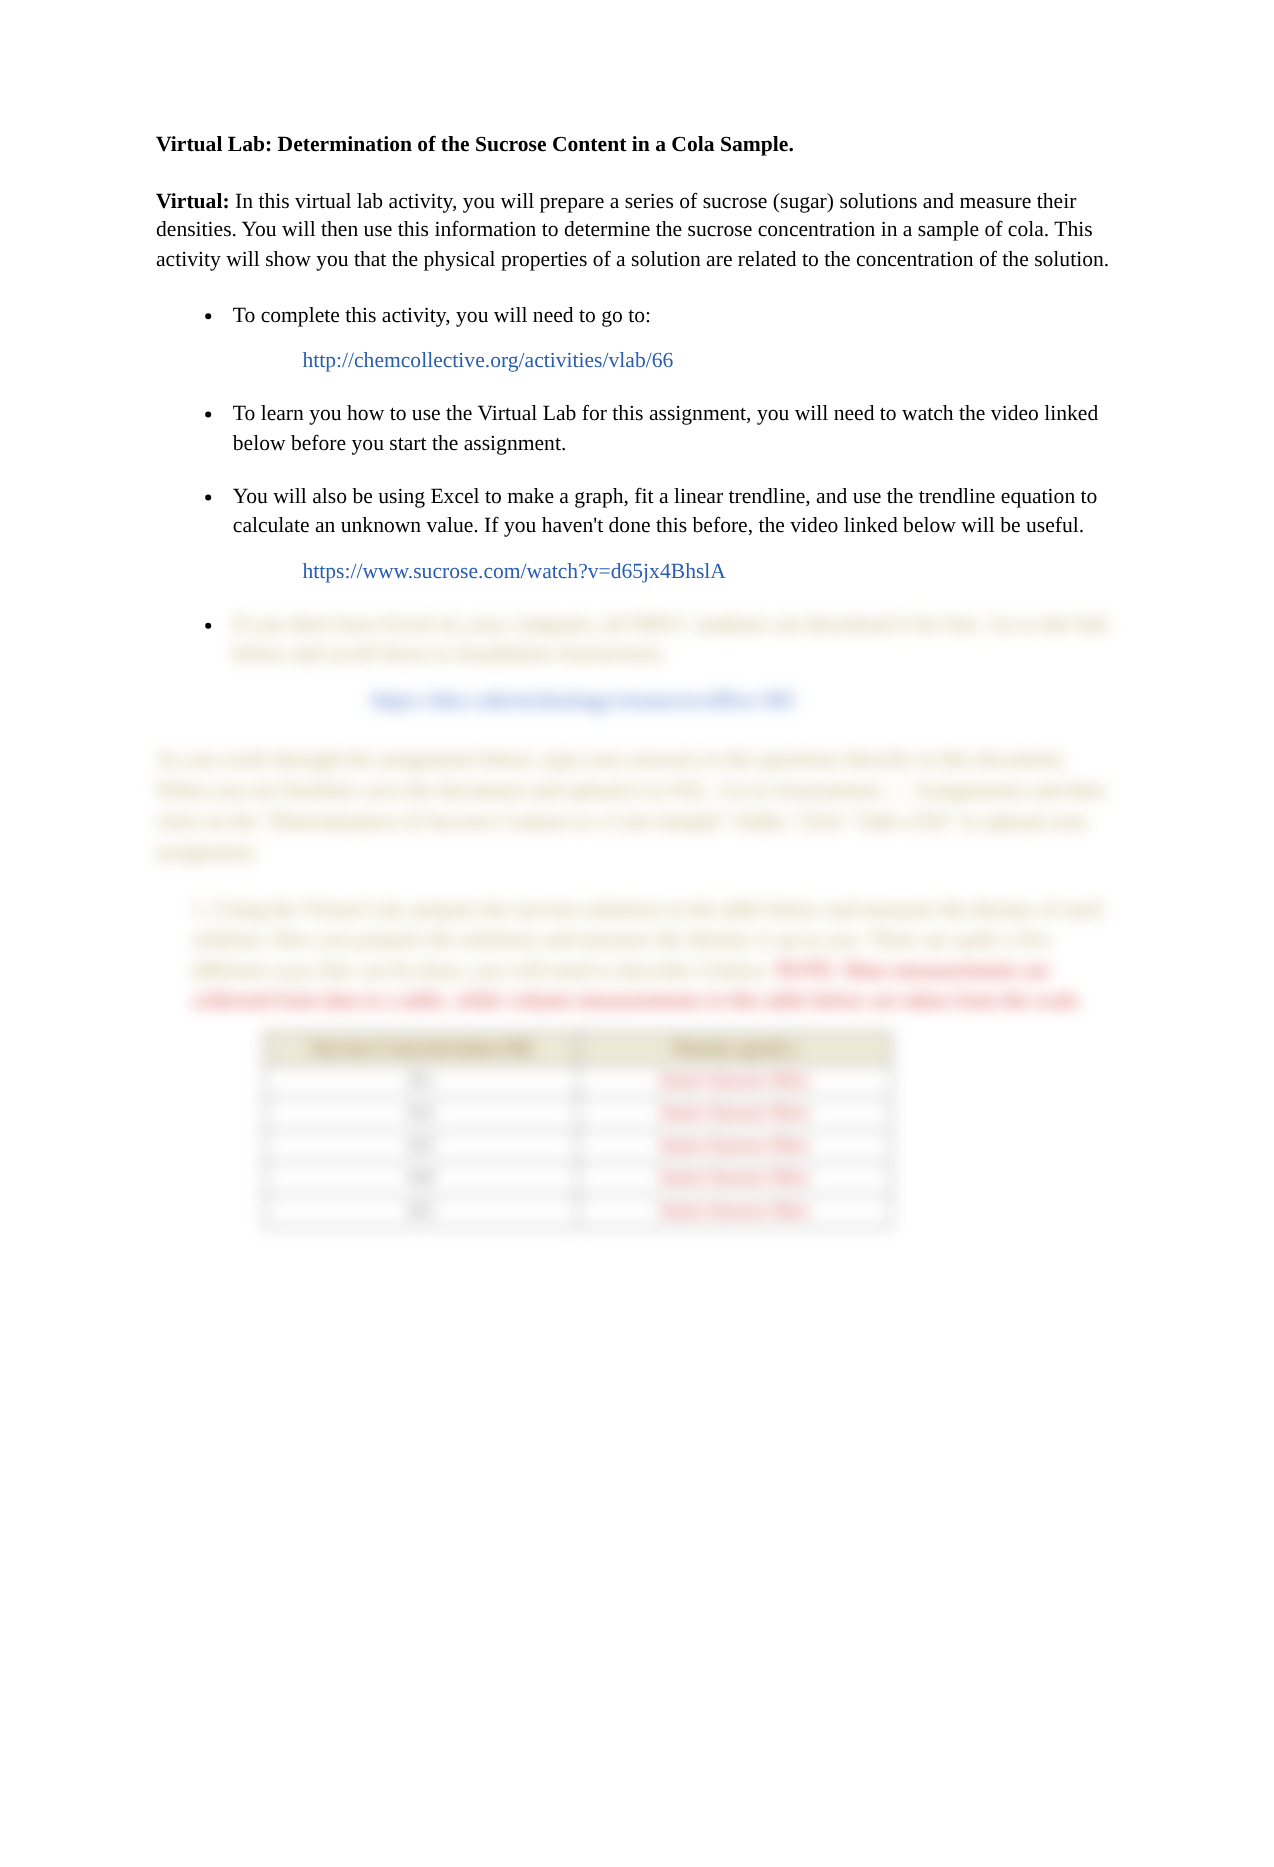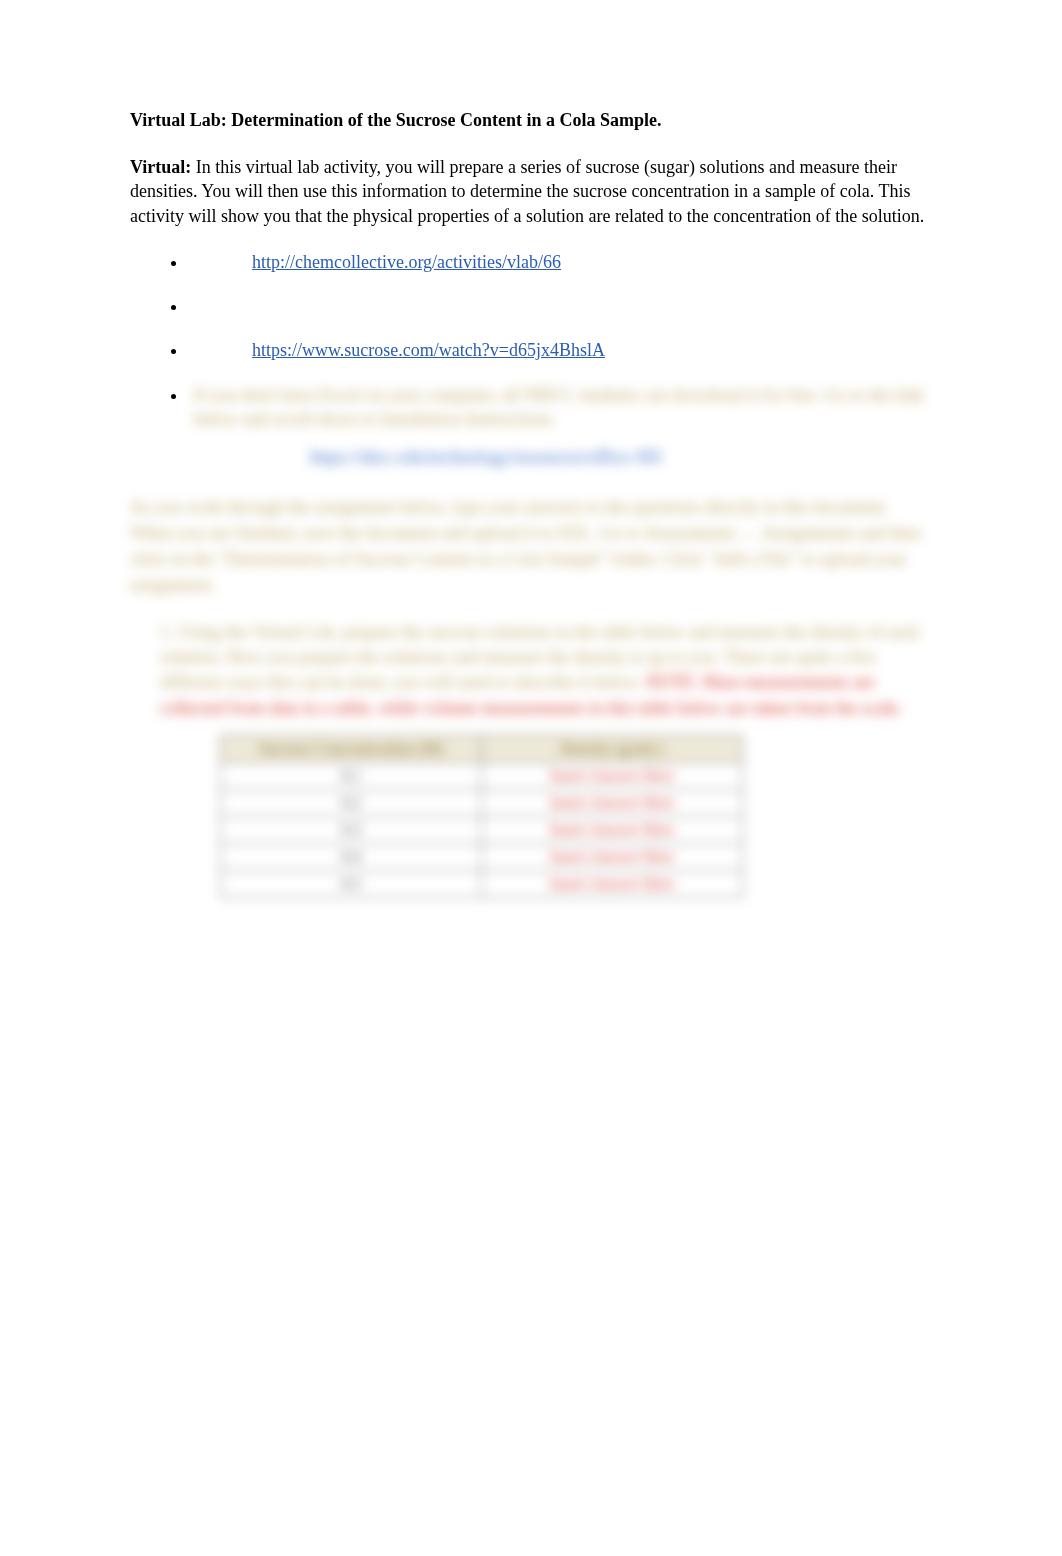--- a/index.html
+++ b/index.html
@@ -31,21 +31,20 @@
     margin: 0 0 24px 0;
   }
   ul.main-list > li {
     margin-bottom: 20px;
     padding-left: 6px;
     line-height: 1.35;
   }
   .link-block {
     margin: 14px 0 8px 58px;
     color: #2a5db0;
-    text-decoration: underline;
   }
   .link-block a, .link-block span { color: #2a5db0; text-decoration: none; }
   .blurred-wrap {
     filter: blur(6px);
     user-select: none;
     pointer-events: none;
   }
   .blurred-bullet {
     color: #bfa96a;
     line-height: 1.35;
@@ -93,27 +92,30 @@
 <div class="page">
 
   <div class="title">Virtual Lab: Determination of the Sucrose Content in a Cola Sample.</div>
 
   <div class="para">
     <span class="bold">Virtual:</span><span>  In this virtual lab activity, you will prepare a series of sucrose (sugar) solutions and measure their densities.  You will then use this information to determine the sucrose concentration in a sample of cola.  This activity will show you that the physical properties of a solution are related to the concentration of the solution.</span>
   </div>
 
   <ul class="main-list">
     <li>
+      <span>To complete this activity, you will need to go to:</span>
       <div class="link-block">
         <span>http://chemcollective.org/activities/vlab/66</span>
       </div>
     </li>
     <li>
+      <span>To learn you how to use the Virtual Lab for this assignment, you will need to watch the video linked below before you start the assignment.</span>
     </li>
     <li>
+      <span>You will also be using Excel to make a graph, fit a linear trendline, and use the trendline equation to calculate an unknown value.  If you haven't done this before, the video linked below will be useful.</span>
       <div class="link-block">
         <span>https://www.sucrose.com/watch?v=d65jx4BhslA</span>
       </div>
     </li>
     <li>
       <div class="blurred-wrap">
         <div class="blurred-bullet">If you don't have Excel on your computer, all NHCC students can download it for free.  Go to the link below and scroll down to Installation Instructions.</div>
         <div class="blurred-link">https://nhcc.edu/technology/resources/office-365</div>
       </div>
     </li>

